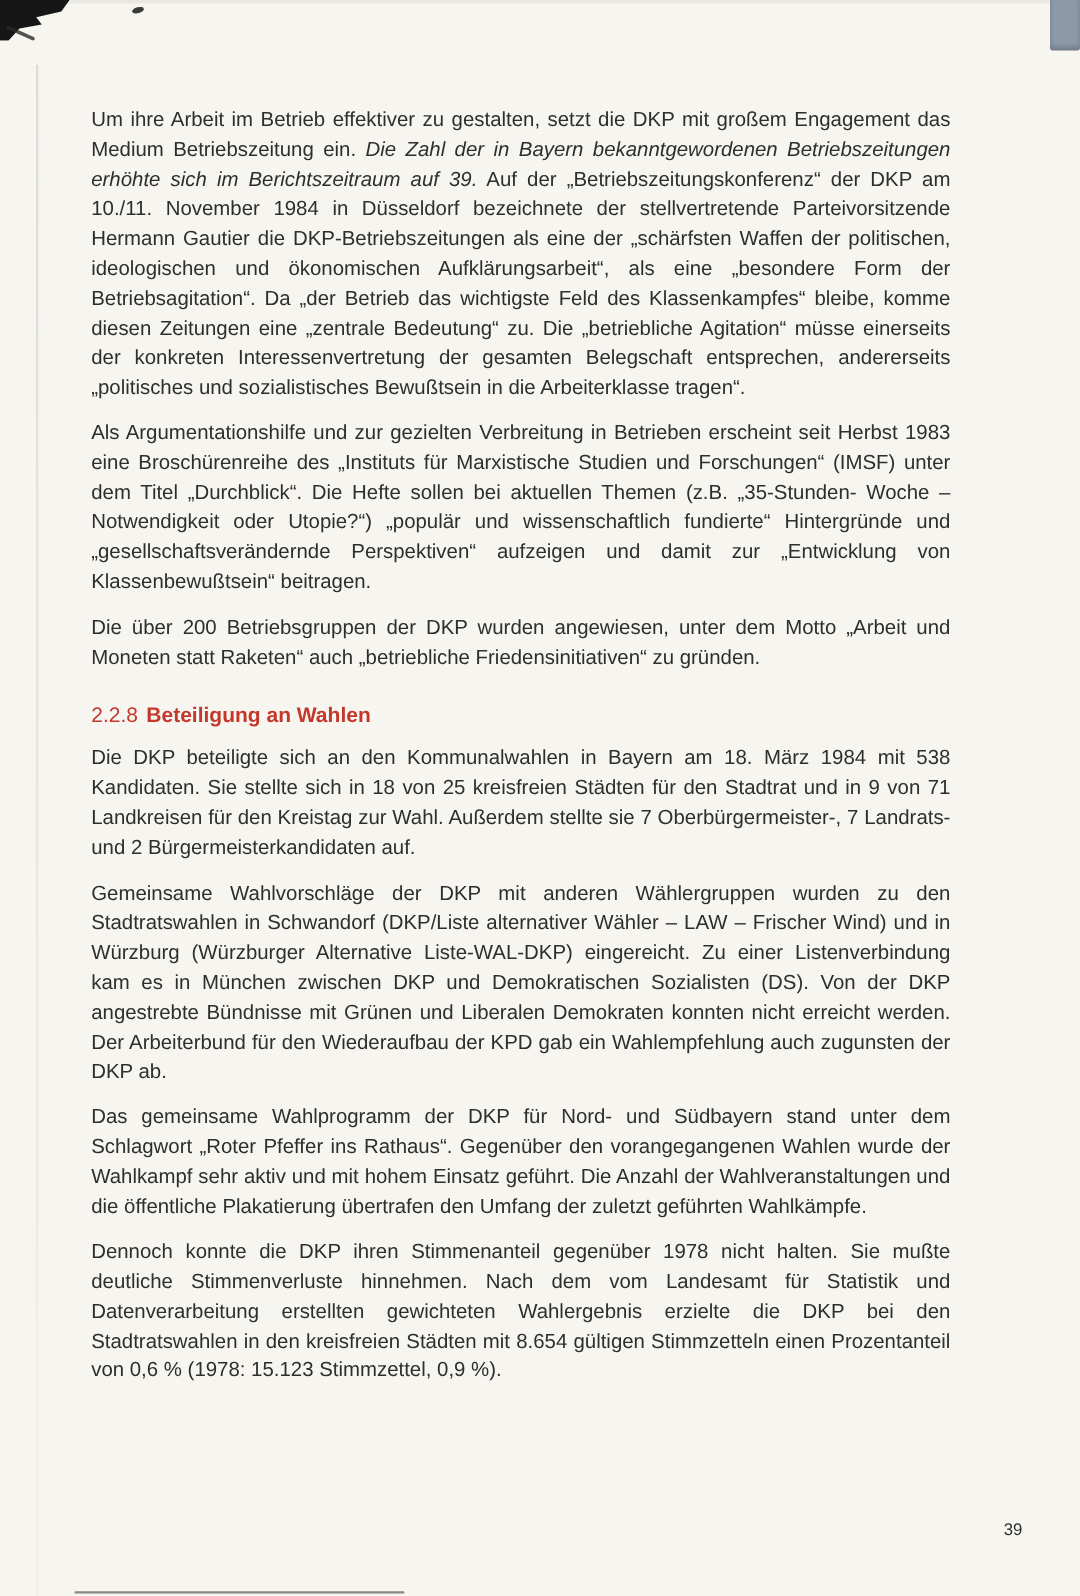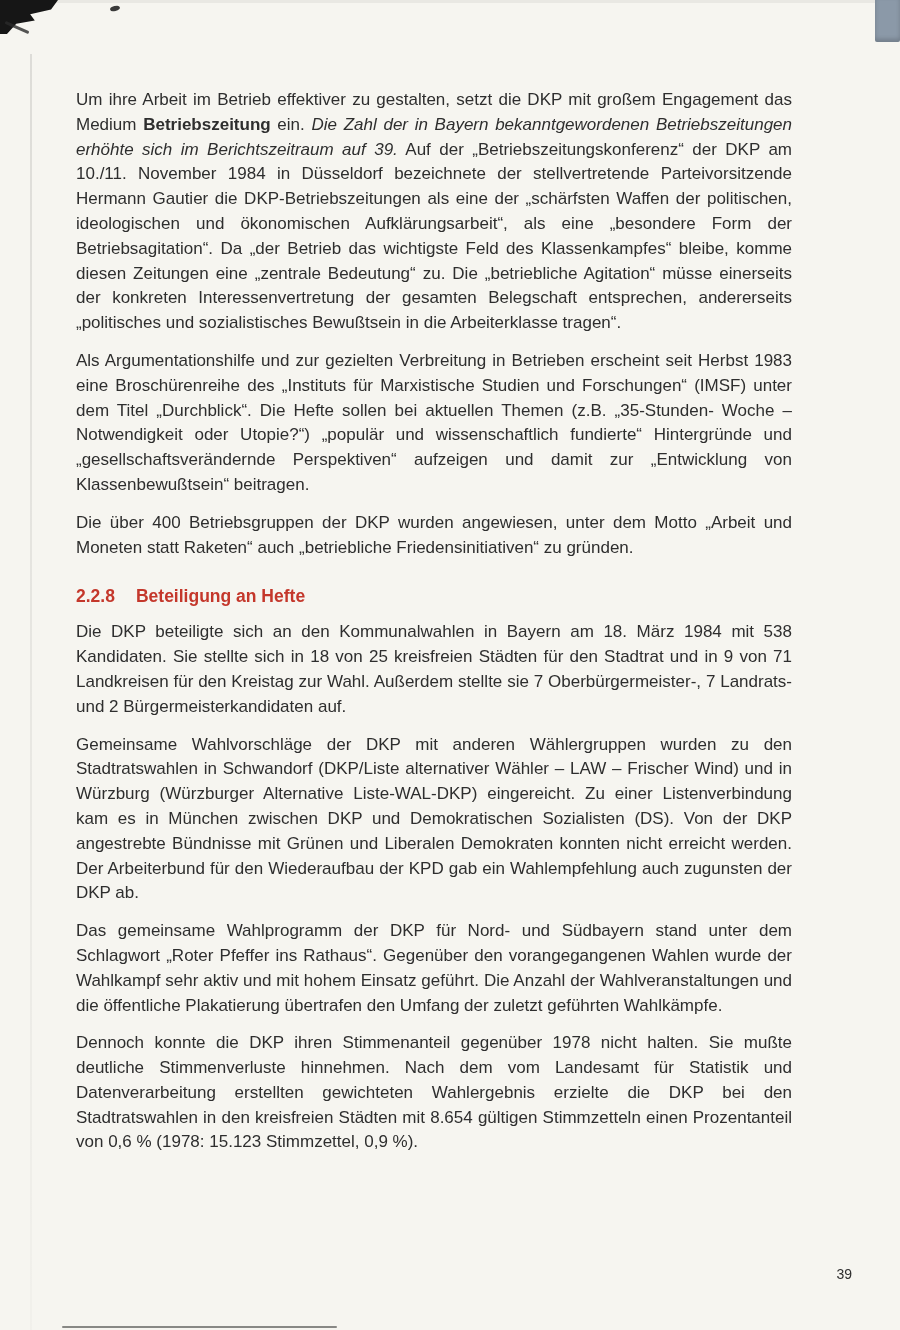--- a/index.html
+++ b/index.html
@@ -39,46 +39,46 @@
     position:absolute;left:62px;bottom:2px;width:275px;height:2px;
     background:rgba(45,45,45,0.55);border-radius:1px;
   }
   .text-block{
     position:absolute;left:76px;top:88px;width:716px;
   }
   p.para{
     margin:0 0 13px 0;text-align:justify;hyphens:auto;-webkit-hyphens:auto;
     font-size:17px;line-height:24.8px;color:var(--ink,#2e2e2e);
   }
-  p.para .bold{font-weight:bold;}
+  p.para .bold{font-weight:normal;}
   p.para .italic{font-style:italic;}
   h2.section-heading{
     margin:24px 0 11px 0;font-size:17.5px;line-height:25px;
     color:var(--heading-red,#c4372b);font-weight:bold;
   }
-  h2.section-heading .heading-number{font-weight:bold;margin-right:21px;}
+  h2.section-heading .heading-number{font-weight:normal;margin-right:7px;}
   .page-number{
     position:absolute;right:48px;bottom:48px;
     font-size:14px;color:var(--ink,#2e2e2e);
   }
 </style>
 </head>
 <body>
 
 <div class="artifact artifact-corner"></div>
 <div class="artifact artifact-scratch"></div>
 <div class="artifact artifact-dot"></div>
 <div class="artifact artifact-strip"></div>
 <div class="artifact artifact-crease"></div>
 <div class="artifact artifact-bottom-line"></div>
 
 <main class="text-block">
     <p class="para"><span>Um ihre Arbeit im Betrieb effektiver zu gestalten, setzt die DKP mit großem Engagement das Medium </span><span class="bold">Betriebszeitung</span><span> ein. </span><span class="italic">Die Zahl der in Bayern bekanntgewordenen Betriebszeitungen erhöhte sich im Berichtszeitraum auf 39.</span><span> Auf der „Betriebszeitungskonferenz“ der DKP am 10./11. November 1984 in Düsseldorf bezeichnete der stellvertretende Parteivorsitzende Hermann Gautier die DKP-Betriebszeitungen als eine der „schärfsten Waffen der politischen, ideologischen und ökonomischen Aufklärungsarbeit“, als eine „besondere Form der Betriebsagitation“. Da „der Betrieb das wichtigste Feld des Klassenkampfes“ bleibe, komme diesen Zeitungen eine „zentrale Bedeutung“ zu. Die „betriebliche Agitation“ müsse einerseits der konkreten Interessenvertretung der gesamten Belegschaft entsprechen, andererseits „politisches und sozialistisches Bewußtsein in die Arbeiterklasse tragen“.</span></p>
     <p class="para"><span>Als Argumentationshilfe und zur gezielten Verbreitung in Betrieben erscheint seit Herbst 1983 eine Broschürenreihe des „Instituts für Marxistische Studien und Forschungen“ (IMSF) unter dem Titel „Durchblick“. Die Hefte sollen bei aktuellen Themen (z.B. „35-Stunden- Woche – Notwendigkeit oder Utopie?“) „populär und wissenschaftlich fundierte“ Hintergründe und „gesellschaftsverändernde Perspektiven“ aufzeigen und damit zur „Entwicklung von Klassenbewußtsein“ beitragen.</span></p>
-    <p class="para"><span>Die über 400 Betriebsgruppen der DKP wurden angewiesen, unter dem Motto „Arbeit und Moneten statt Raketen“ auch „betriebliche Friedensinitiativen“ zu gründen.</span></p>
-    <h2 class="section-heading"><span class="heading-number">2.2.8</span><span class="heading-title">Beteiligung an Hefte</span></h2>
+    <p class="para"><span>Die über 200 Betriebsgruppen der DKP wurden angewiesen, unter dem Motto „Arbeit und Moneten statt Raketen“ auch „betriebliche Friedensinitiativen“ zu gründen.</span></p>
+    <h2 class="section-heading"><span class="heading-number">2.2.8</span><span class="heading-title">Beteiligung an Wahlen</span></h2>
     <p class="para"><span>Die DKP beteiligte sich an den Kommunalwahlen in Bayern am 18. März 1984 mit 538 Kandidaten. Sie stellte sich in 18 von 25 kreisfreien Städten für den Stadtrat und in 9 von 71 Landkreisen für den Kreistag zur Wahl. Außerdem stellte sie 7 Oberbürgermeister-, 7 Landrats- und 2 Bürgermeisterkandidaten auf.</span></p>
     <p class="para"><span>Gemeinsame Wahlvorschläge der DKP mit anderen Wählergruppen wurden zu den Stadtratswahlen in Schwandorf (DKP/Liste alternativer Wähler – LAW – Frischer Wind) und in Würzburg (Würzburger Alternative Liste-WAL-DKP) eingereicht. Zu einer Listenverbindung kam es in München zwischen DKP und Demokratischen Sozialisten (DS). Von der DKP angestrebte Bündnisse mit Grünen und Liberalen Demokraten konnten nicht erreicht werden. Der Arbeiterbund für den Wiederaufbau der KPD gab ein Wahlempfehlung auch zugunsten der DKP ab.</span></p>
     <p class="para"><span>Das gemeinsame Wahlprogramm der DKP für Nord- und Südbayern stand unter dem Schlagwort „Roter Pfeffer ins Rathaus“. Gegenüber den vorangegangenen Wahlen wurde der Wahlkampf sehr aktiv und mit hohem Einsatz geführt. Die Anzahl der Wahlveranstaltungen und die öffentliche Plakatierung übertrafen den Umfang der zuletzt geführten Wahlkämpfe.</span></p>
     <p class="para"><span>Dennoch konnte die DKP ihren Stimmenanteil gegenüber 1978 nicht halten. Sie mußte deutliche Stimmenverluste hinnehmen. Nach dem vom Landesamt für Statistik und Datenverarbeitung erstellten gewichteten Wahlergebnis erzielte die DKP bei den Stadtratswahlen in den kreisfreien Städten mit 8.654 gültigen Stimmzetteln einen Prozentanteil von 0,6 % (1978: 15.123 Stimmzettel, 0,9 %).</span></p>
   </main>
 
 <div class="page-number">39</div>
 
 </body></html>

